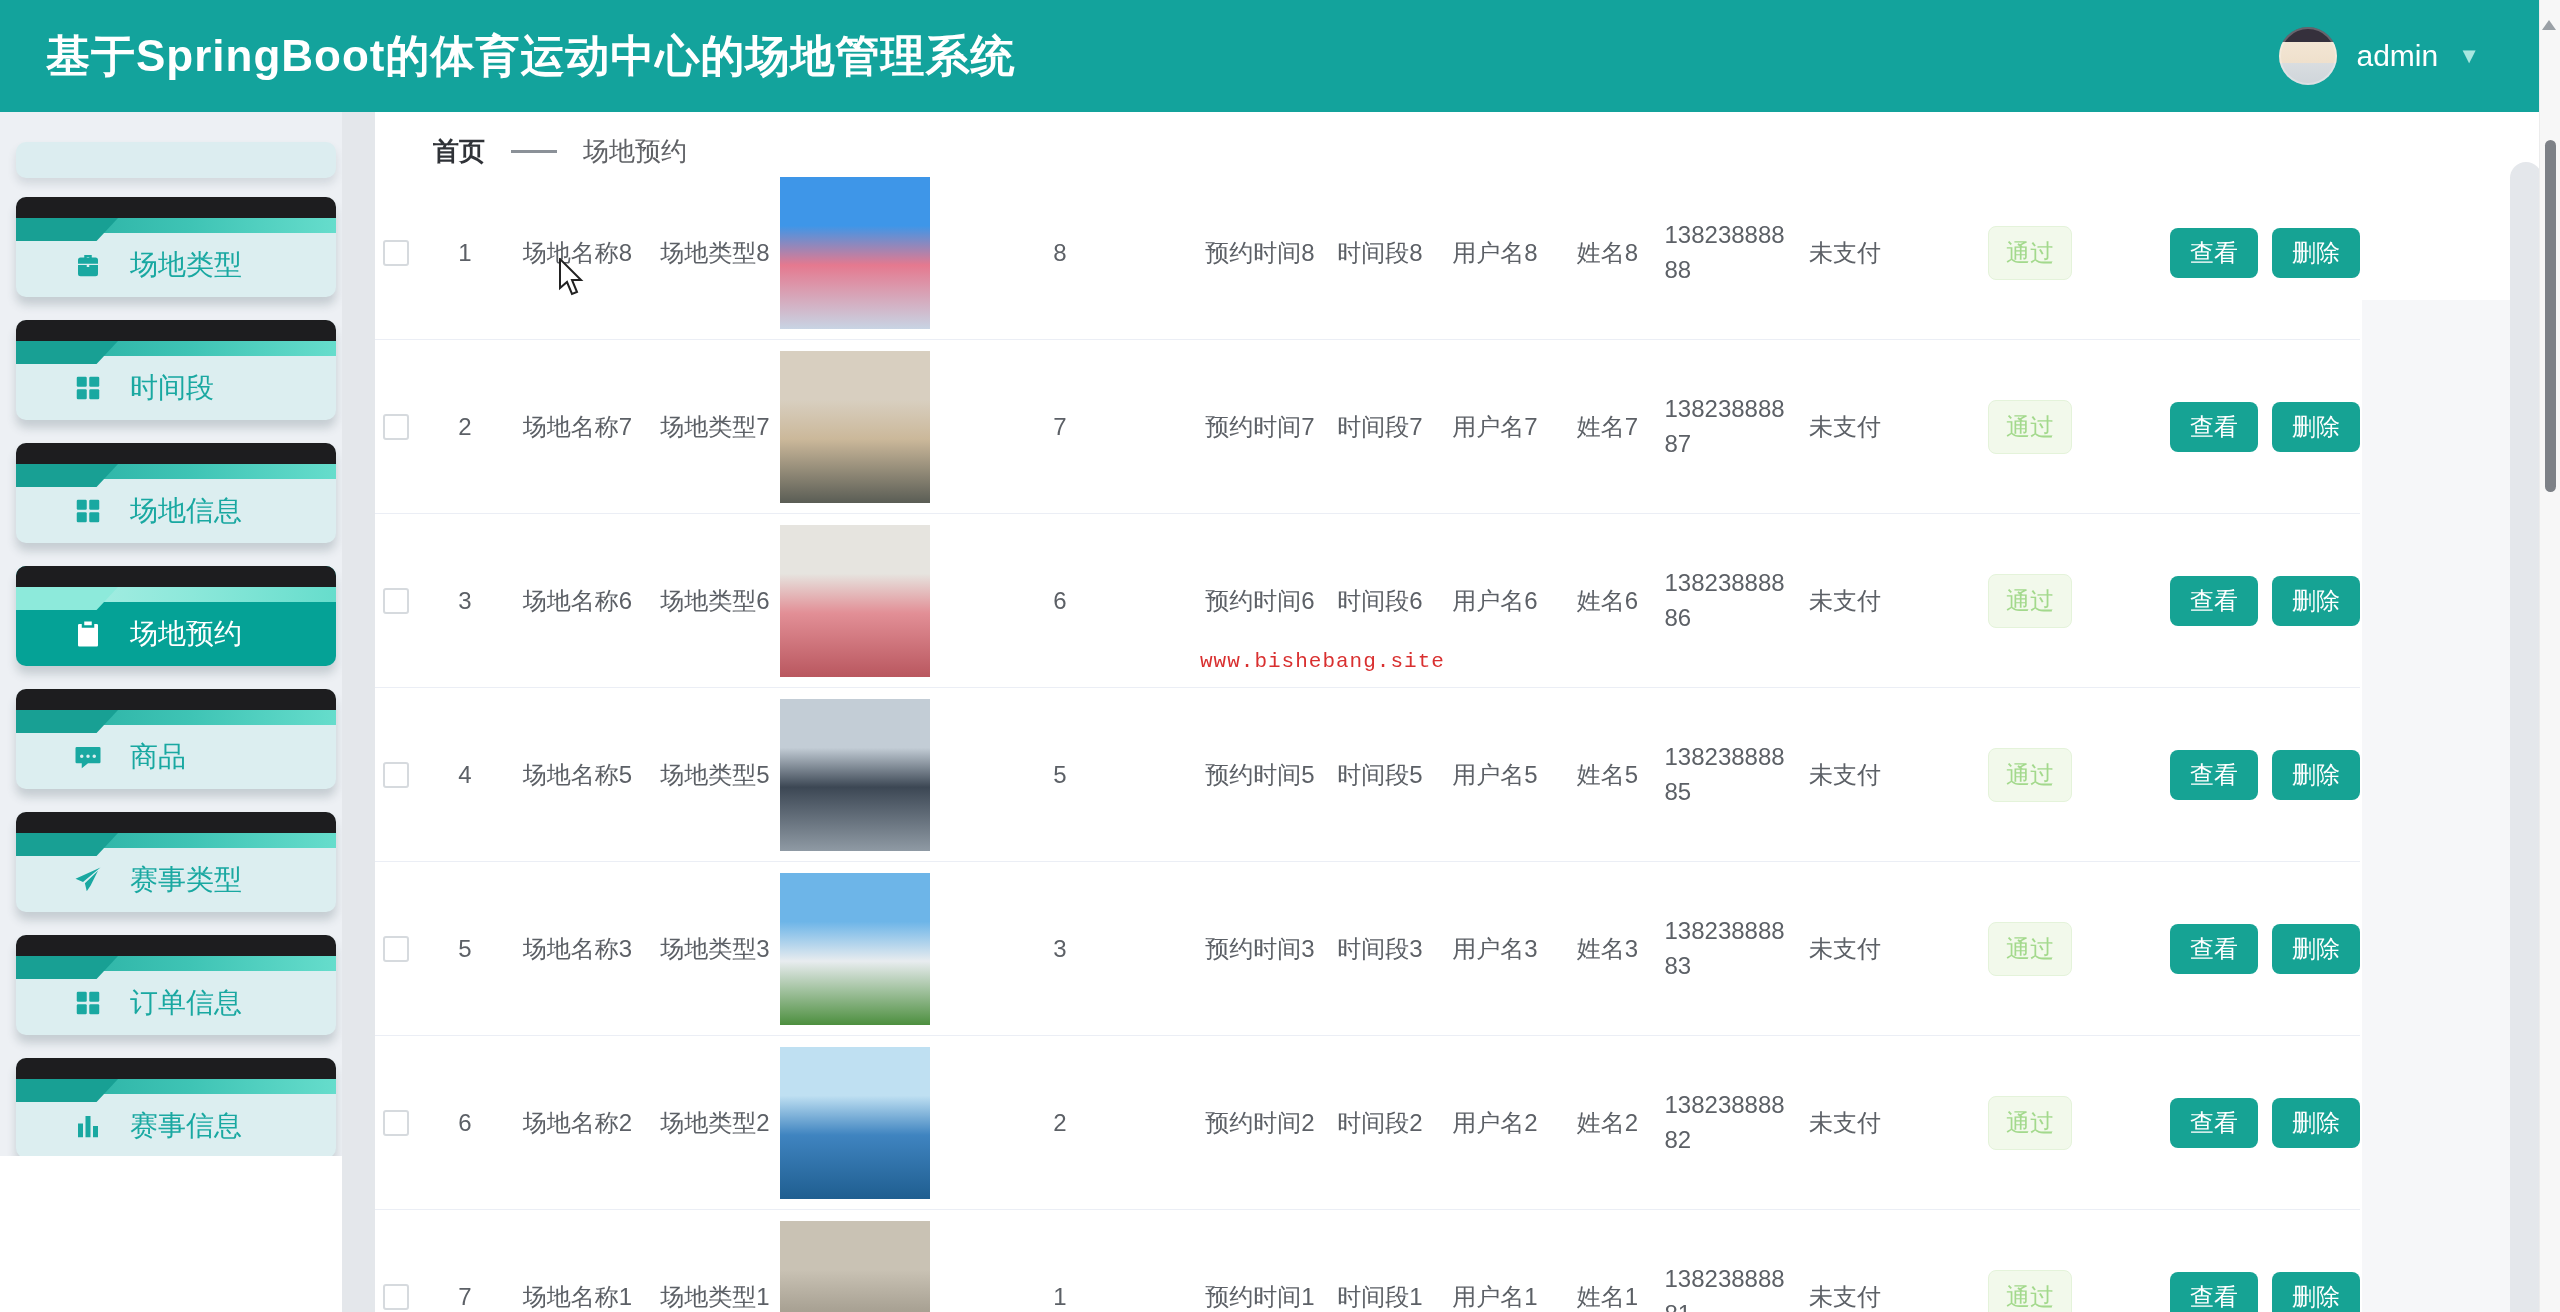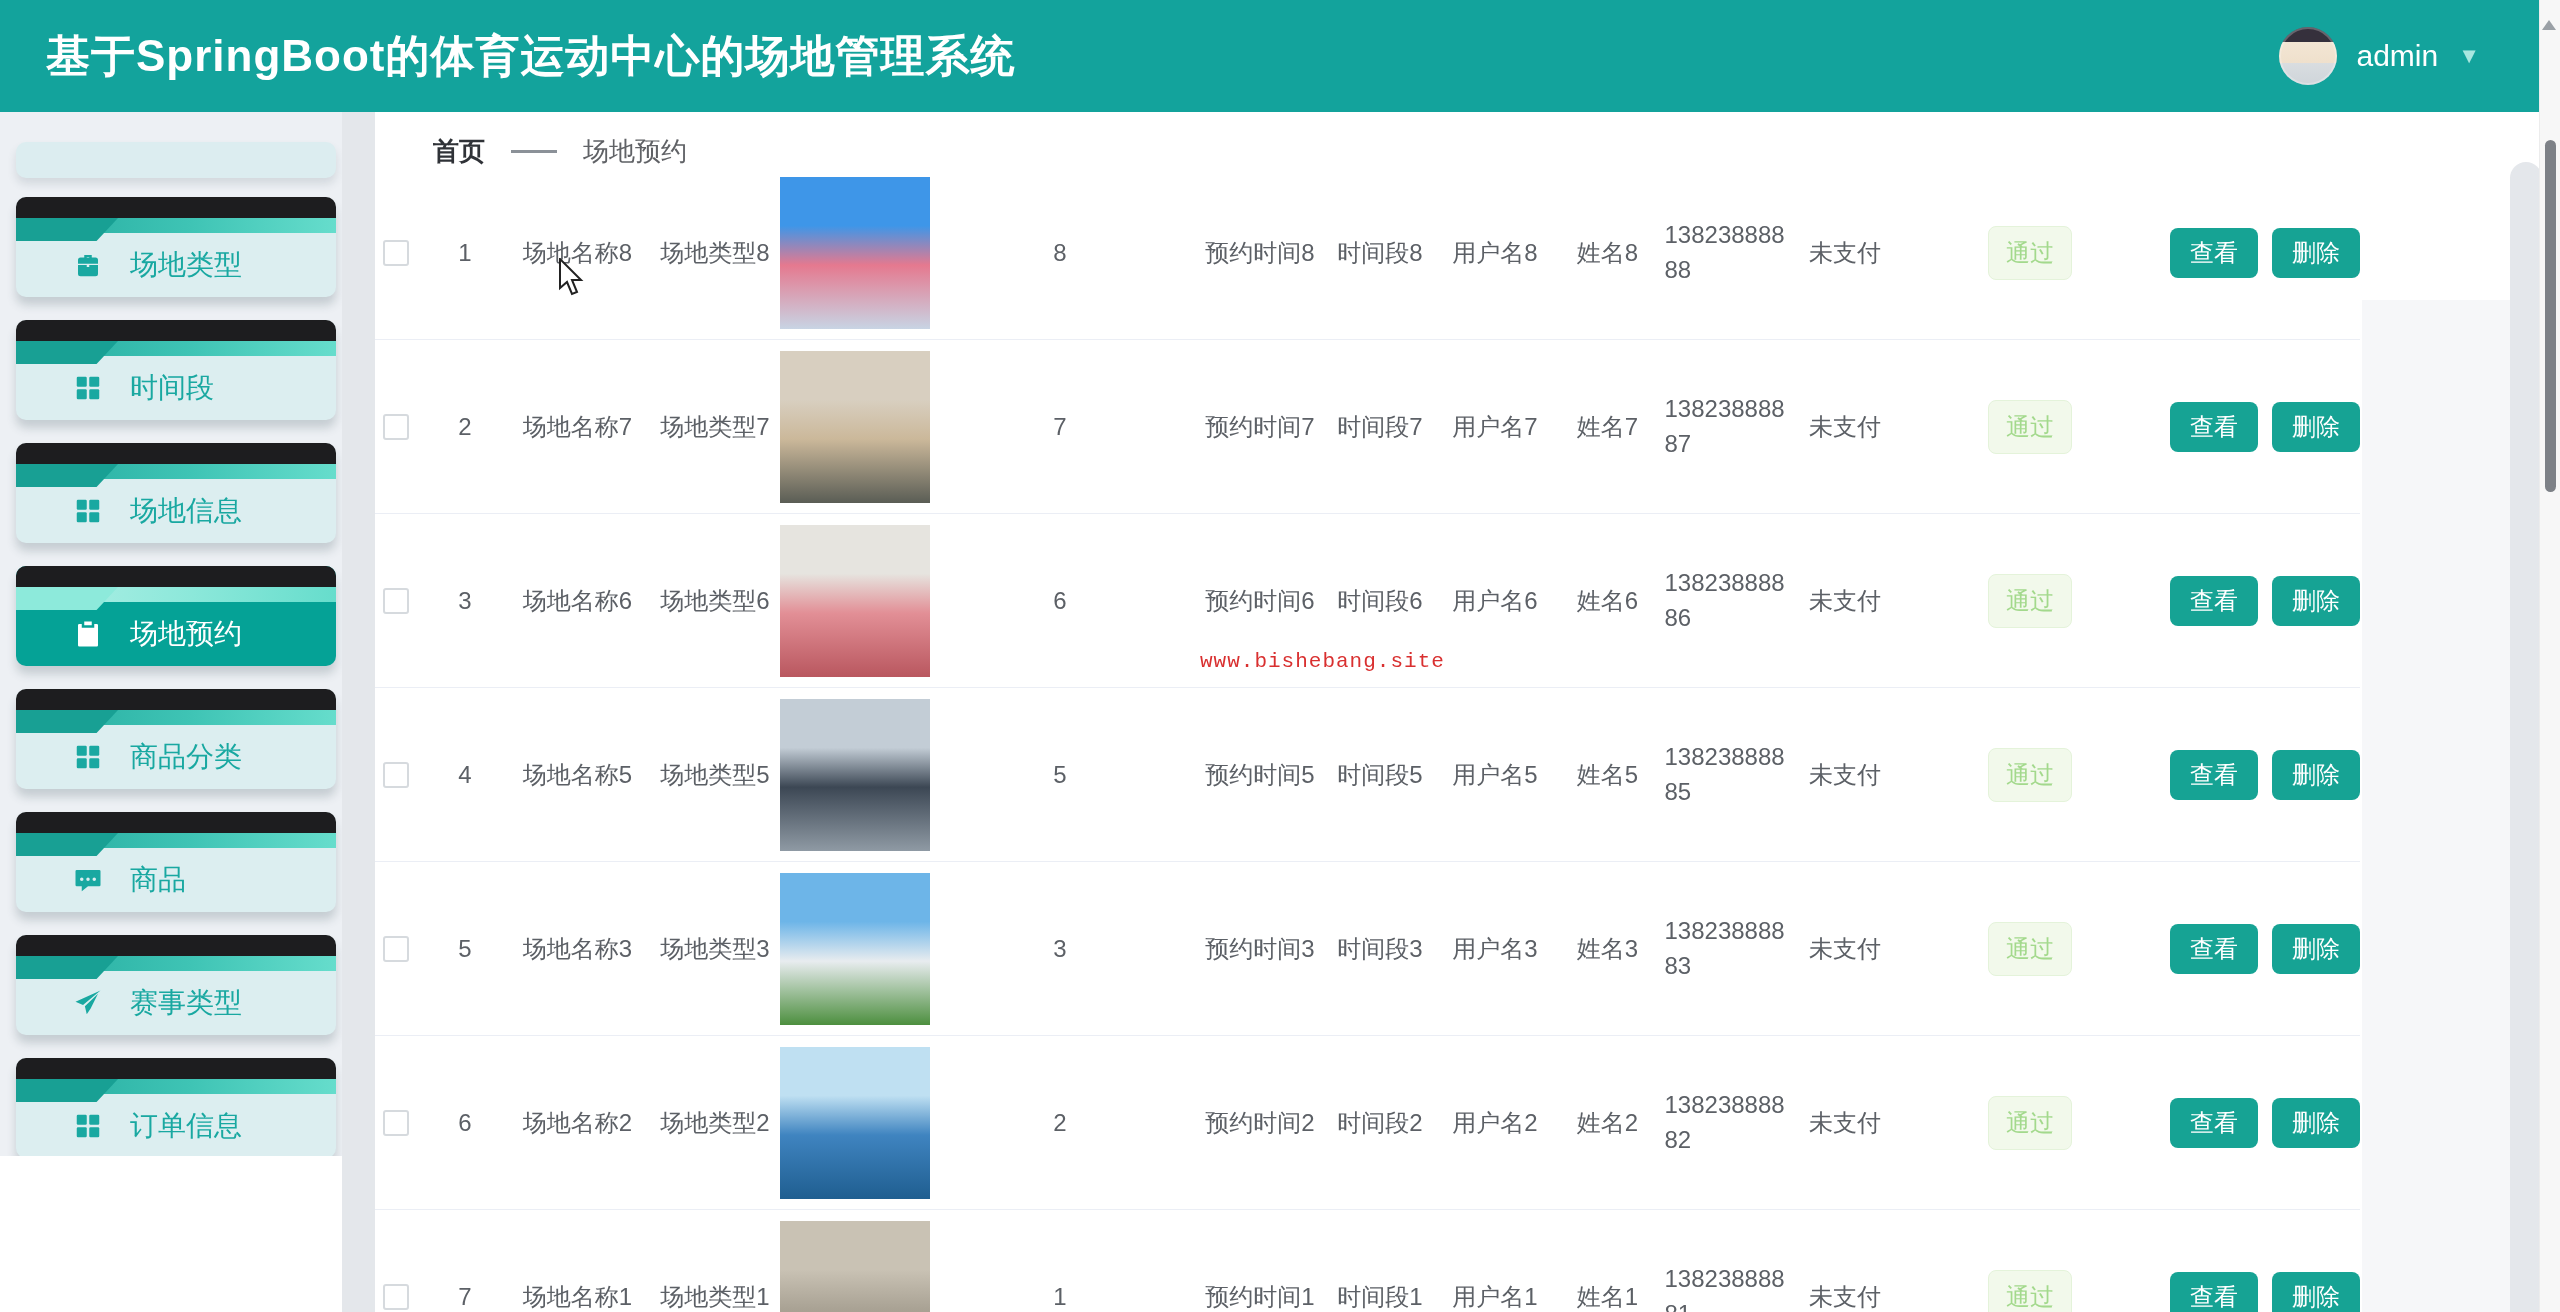--- a/index.html
+++ b/index.html
@@ -194,35 +194,20 @@
           </span>
       <span class="menu-label">场地预约</span>
     </div>
   </div>
       <div class="menu-card">
     <div class="menu-band"></div>
     <div class="menu-stripe"></div>
     <div class="menu-body">
       <span class="menu-icon">
             <svg viewBox="0 0 24 24">
-              <rect x="3" y="3" width="8" height="8" rx="1"></rect>
-              <rect x="13" y="3" width="8" height="8" rx="1"></rect>
-              <rect x="3" y="13" width="8" height="8" rx="1"></rect>
-              <rect x="13" y="13" width="8" height="8" rx="1"></rect>
-            </svg>
-          </span>
-      <span class="menu-label">商品分类</span>
-    </div>
-  </div>
-      <div class="menu-card">
-    <div class="menu-band"></div>
-    <div class="menu-stripe"></div>
-    <div class="menu-body">
-      <span class="menu-icon">
-            <svg viewBox="0 0 24 24">
               <path d="M3 4h18a1 1 0 0 1 1 1v11a1 1 0 0 1-1 1h-9l-5 4v-4H3a1 1 0 0 1-1-1V5a1 1 0 0 1 1-1zm4 6a1.4 1.4 0 1 0 0 2.8A1.4 1.4 0 0 0 7 10zm5 0a1.4 1.4 0 1 0 0 2.8A1.4 1.4 0 0 0 12 10zm5 0a1.4 1.4 0 1 0 0 2.8A1.4 1.4 0 0 0 17 10z"></path>
             </svg>
           </span>
       <span class="menu-label">商品</span>
     </div>
   </div>
       <div class="menu-card">
     <div class="menu-band"></div>
     <div class="menu-stripe"></div>
     <div class="menu-body">

